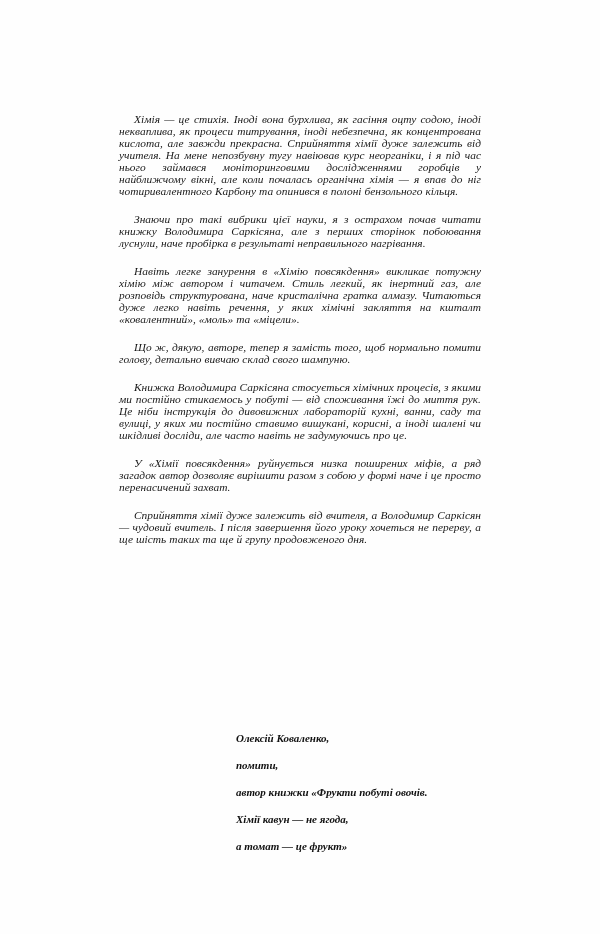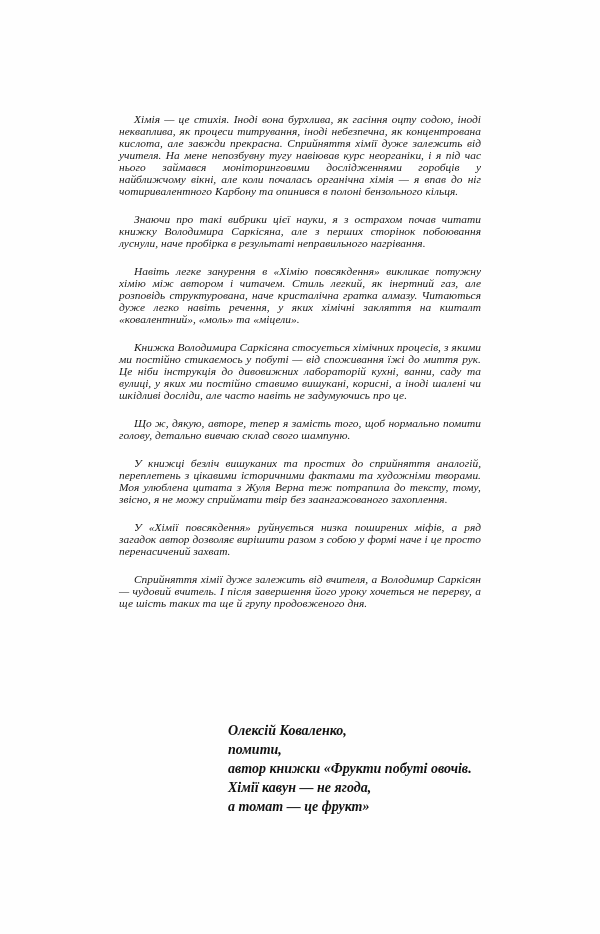--- a/index.html
+++ b/index.html
@@ -46,43 +46,42 @@
   }
 
   .signature {
     position: absolute;
     left: 224px;
     top: 719px;
     width: 300px;
   }
 
   .sig-line {
-    margin: 4px;
+    margin: 12px;
     padding: 0;
     font-style: italic;
     font-weight: bold;
-    font-size: 14px;
+    font-size: 11px;
     line-height: 15.1px;
     text-align: left;
     color: #111111;
     white-space: pre-wrap;
   }
 </style>
 </head>
 <body>
 
 <div class="page">
 
   <div class="text-block">
     <p class="para">Хімія — це стихія. Іноді вона бурхлива, як гасіння оцту содою, іноді неквапли­ва, як процеси титрування, іноді небезпечна, як концентрована кислота, але завжди прекрасна. Сприйняття хімії дуже залежить від учителя. На мене непозбувну тугу навіював курс неорганіки, і я під час нього займався моніторинговими дослідженнями горобців у найближчому вікні, але коли почалась органічна хімія — я впав до ніг чотиривалентного Карбону та опинився в полоні бензольного кільця.</p>
     <p class="para">Знаючи про такі вибрики цієї науки, я з острахом почав читати книжку Володимира Саркісяна, але з перших сторінок побоювання луснули, наче пробірка в результаті неправильного нагрівання.</p>
     <p class="para">Навіть легке занурення в «Хімію повсякдення» викликає потужну хімію між автором і читачем. Стиль легкий, як інертний газ, але розповідь структурована, наче кристалічна гратка алмазу. Читаються дуже легко навіть речення, у яких хімічні закляття на кшталт «ковалентний», «моль» та «міцели».</p>
+    <p class="para">Що ж, дякую, авторе, тепер я замість того, щоб нормально помити голову, детально вивчаю склад свого шампуню.</p>
     <p class="para">Книжка Володимира Саркісяна стосується хімічних процесів, з якими ми постійно стикаємось у побуті — від споживання їжі до миття рук. Це ніби інструкція до дивовижних лабораторій кухні, ванни, саду та вулиці, у яких ми постійно ставимо вишукані, корисні, а іноді шалені чи шкідливі досліди, але часто навіть не задумуючись про це.</p>
-    <p class="para">Що ж, дякую, авторе, тепер я замість того, щоб нормально помити голову, детально вивчаю склад свого шампуню.</p>
-    <p class="para">У книжці безліч вишуканих та простих до сприйняття аналогій, переплетень з цікавими історичними фактами та художніми творами. Моя улюблена цитата з Жуля Верна теж потрапила до тексту, тому, звісно, я не можу сприймати твір без заангажованого захоплення.</p>
     <p class="para">У «Хімії повсякдення» руйнується низка поширених міфів, а ряд загадок автор дозволяє вирішити разом з собою у формі наче і це просто перенасичений захват.</p>
     <p class="para">Сприйняття хімії дуже залежить від вчителя, а Володимир Саркісян — чудовий вчитель. І після завершення його уроку хочеться не перерву, а ще шість таких та ще й групу продовженого дня.</p>
   </div>
 
   <div class="signature">
     <p class="sig-line">Олексій Коваленко,</p>
     <p class="sig-line">помити,</p>
     <p class="sig-line">автор книжки «Фрукти побуті овочів.</p>
     <p class="sig-line">Хімії кавун — не ягода,</p>
     <p class="sig-line">а томат — це фрукт»</p>

